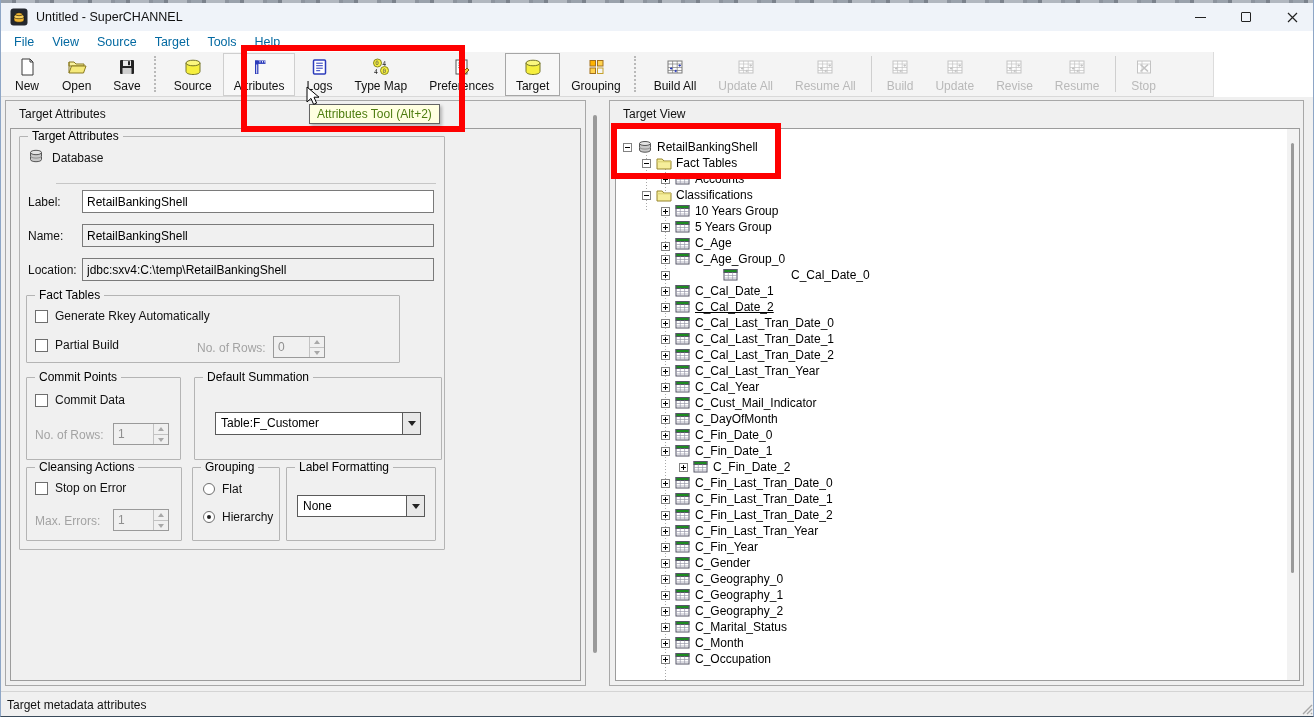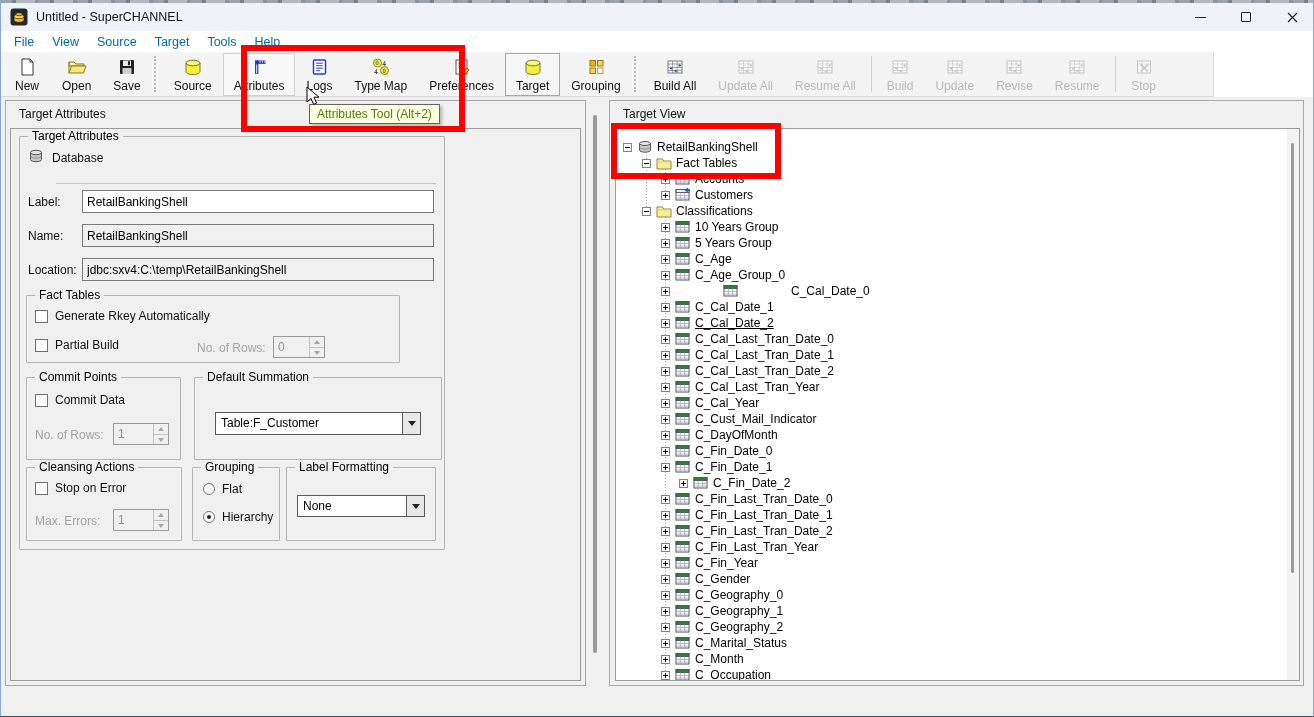--- a/index.html
+++ b/index.html
@@ -487,37 +487,20 @@
               </span>
               <span class="tico">
                 <svg width="16" height="14" viewBox="0 0 16 14">
                   <rect x="1" y="1.5" width="13" height="10.5" fill="#fff" stroke="#556"></rect>
                   <rect x="1" y="1.5" width="13" height="3" fill="#8e0f12" stroke="#556"></rect>
                   <path d="M1 7.5h13M1 10h13M5.3 4.5v7.5M9.6 4.5v7.5" stroke="#99a" stroke-width="0.7"></path>
                 </svg>
               </span>
               <span class="tlabel">Accounts</span>
             </div>
-            <div class="trow" style="padding-left: 45px;">
-              <span class="texp">
-                <svg width="9" height="9" viewBox="0 0 9 9">
-                  <rect x="0.5" y="0.5" width="8" height="8" fill="#fff" stroke="#828282"></rect>
-                  <path d="M2 4.5h5M4.5 2v5" stroke="#000"></path>
-                </svg>
-              </span>
-              <span class="tico">
-                <svg width="16" height="14" viewBox="0 0 16 14">
-                  <rect x="1" y="1.5" width="13" height="10.5" fill="#fff" stroke="#556"></rect>
-                  <rect x="1" y="1.5" width="13" height="3" fill="#eef2ff" stroke="#556"></rect>
-                  <path d="M1 7.5h13M1 10h13M5.3 4.5v7.5M9.6 4.5v7.5" stroke="#99a" stroke-width="0.7"></path>
-                  <path d="M12.2 0v4.6M9.9 2.3h4.6" stroke="#2255ee" stroke-width="1.5"></path>
-                </svg>
-              </span>
-              <span class="tlabel">Customers</span>
-            </div>
             <div class="trow" style="padding-left: 26px;">
               <span class="texp">
                 <svg width="9" height="9" viewBox="0 0 9 9">
                   <rect x="0.5" y="0.5" width="8" height="8" fill="#fff" stroke="#828282"></rect>
                   <path d="M2 4.5h5" stroke="#000"></path>
                 </svg>
               </span>
               <span class="tico">
                 <svg width="16" height="14" viewBox="0 0 16 14">
                   <path d="M1 3h5.2l1.6 2H15v8H1z" fill="#f6ee9b" stroke="#98862c"></path>
@@ -551,21 +534,21 @@
               </span>
               <span class="tico">
                 <svg width="16" height="14" viewBox="0 0 16 14">
                   <rect x="1" y="1.5" width="13" height="10.5" fill="#fff" stroke="#556"></rect>
                   <rect x="1" y="1.5" width="13" height="3" fill="#1e8b22" stroke="#556"></rect>
                   <path d="M1 7.5h13M1 10h13M5.3 4.5v7.5M9.6 4.5v7.5" stroke="#99a" stroke-width="0.7"></path>
                 </svg>
               </span>
               <span class="tlabel">5 Years Group</span>
             </div>
-            <div class="trow" style="padding-left: 45px;">
+            <div class="trow" style="padding-left: 45px; align-items: flex-end;">
               <span class="texp">
                 <svg width="9" height="9" viewBox="0 0 9 9">
                   <rect x="0.5" y="0.5" width="8" height="8" fill="#fff" stroke="#828282"></rect>
                   <path d="M2 4.5h5M4.5 2v5" stroke="#000"></path>
                 </svg>
               </span>
               <span class="tico">
                 <svg width="16" height="14" viewBox="0 0 16 14">
                   <rect x="1" y="1.5" width="13" height="10.5" fill="#fff" stroke="#556"></rect>
                   <rect x="1" y="1.5" width="13" height="3" fill="#1e8b22" stroke="#556"></rect>
@@ -991,20 +974,26 @@
               <span class="tlabel">C_Occupation</span>
             </div>
           </div>
         <div class="tree-scrollbar">
           <div class="tree-scroll-thumb"></div>
         </div>
       </div>
     </div>
   </div>
 
+  <div class="statusbar">
+    <span>Target metadata attributes</span>
+    <svg class="grip" width="14" height="14" viewBox="0 0 14 14">
+      <path d="M13 4L4 13M13 8L8 13M13 12l-1 1" stroke="#a8a8a8" stroke-width="1.4"></path>
+    </svg>
+  </div>
 
   <div class="redbox rb-toolbar"></div>
   <div class="redbox rb-tree"></div>
   <div class="tooltip">Attributes Tool (Alt+2)</div>
 
   <svg class="cursor" width="15" height="21" viewBox="0 0 15 21">
     <path d="M1 1v15l4-3.6 2.6 6 3-1.3-2.6-5.9H13Z" fill="#fff" stroke="#000" stroke-width="1"></path>
   </svg>
 </div>
 

